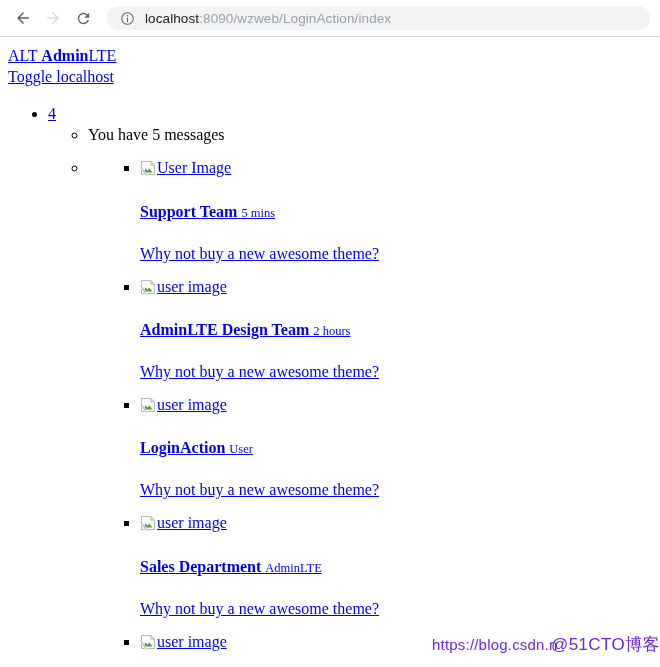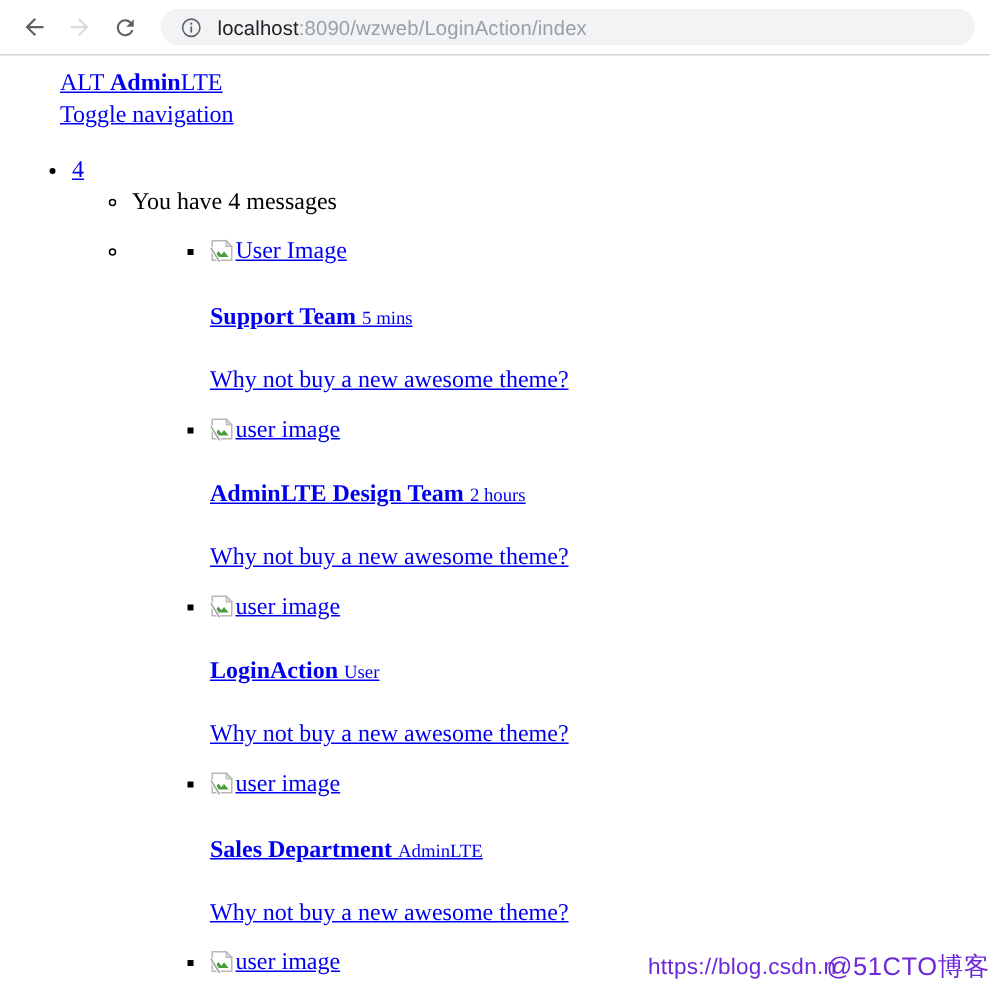--- a/index.html
+++ b/index.html
@@ -86,21 +86,20 @@
   #page a {
     color: #0000EE;
     text-decoration: underline;
     cursor: pointer;
   }
 
   
   .brand-line, .toggle-line {
     display: block;
     line-height: 1.32;
-    margin-left: 32px;
   }
   .brand-line a, .toggle-line a { font-size: 16px; }
   .brand-logo-bold { font-weight: bold; }
 
   
   ul {
     margin: 16px 0;
     padding-left: 40px;
     list-style-type: disc;
   }
@@ -194,28 +193,28 @@
       </svg>
     </div>
     <div id="url-text"><span class="host">localhost</span><span class="path">:8090/wzweb/LoginAction/index</span></div>
   </div>
 </div>
 
 <div id="page">
 
   <span class="brand-line"><a href="#"><span>ALT </span><span class="brand-logo-bold">Admin</span><span>LTE</span></a></span>
 
-  <span class="toggle-line"><a href="#">Toggle navigation</a></span>
+  <span class="toggle-line"><a href="#">Toggle localhost</a></span>
 
   <ul>
     <li>
       <a href="#">4</a>
 
       <ul>
-        <li>You have 4 messages</li>
+        <li>You have 5 messages</li>
 
         <li>
           <ul>
 
             <li class="msg-block">
               <a href="#">
                 <span class="broken-img">
                   <svg width="16" height="16" viewBox="0 0 16 16">
                     <path d="M1.5 1.5h9.3l3.7 3.7v9.3H1.5z" fill="#ffffff" stroke="#b8b8b8" stroke-width="1"></path>
                     <path d="M10.8 1.5l3.7 3.7h-3.7z" fill="#e0e0e0" stroke="#b8b8b8" stroke-width="0.8"></path>

